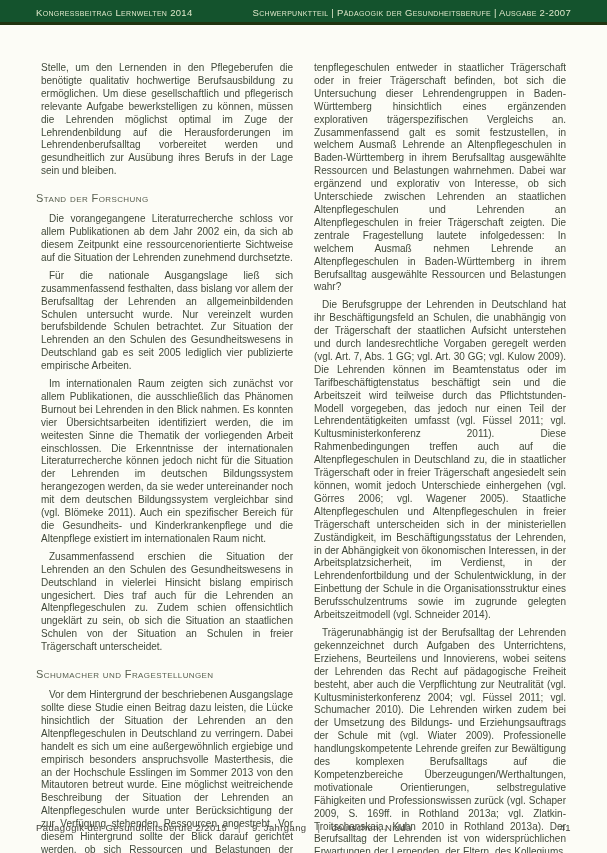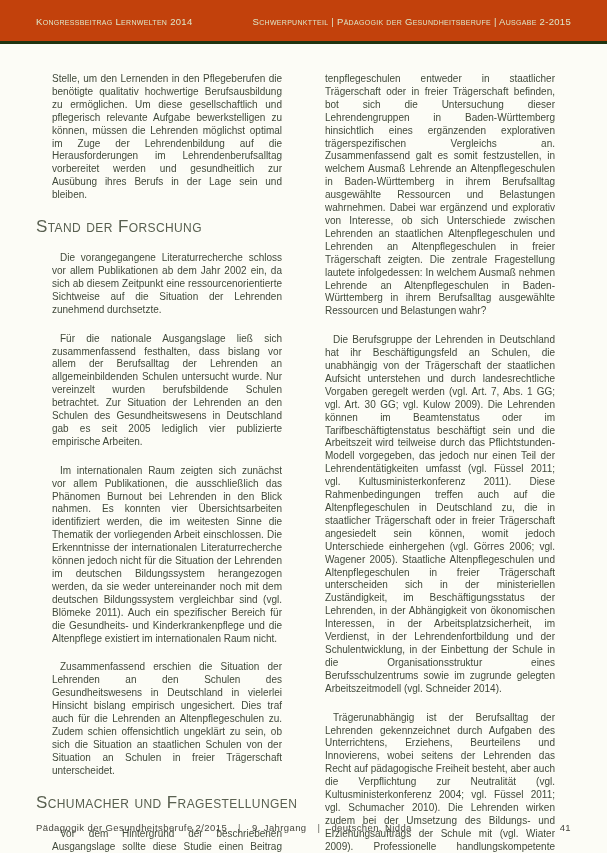--- a/index.html
+++ b/index.html
@@ -9,22 +9,22 @@
     height: 853px;
     margin: 0 auto;
     background: #fcfcf6;
     font-family: "Liberation Sans", sans-serif;
     overflow: hidden;
   }
   
   .header {
     position: absolute;
     top: 0; left: 0; right: 0;
-    height: 44px;
-    background: #c2410c;
+    height: 25px;
+    background: #14532d;
     border-bottom: 3px solid #203410;
     display: flex;
     justify-content: space-between;
     align-items: center;
     padding: 2px 36px 0 36px;
     box-sizing: border-box;
   }
   .header span {
     font-variant: small-caps;
     font-size: 9.5px;
@@ -45,28 +45,28 @@
     flex: 1 1 0;
     min-width: 0;
     color: #3f4839;
     font-size: 10px;
     line-height: 12.9px;
     text-align: justify;
     hyphens: auto;
     -webkit-hyphens: auto;
   }
   .para {
-    margin: 16px;
+    margin: 5px;
     text-indent: 8px;
   }
   .para.noindent { text-indent: 0; }
   .heading {
     font-variant: small-caps;
     font-weight: 400;
-    font-size: 17px;
+    font-size: 11px;
     line-height: 18px;
     letter-spacing: 0.4px;
     color: #596050;
     margin: 11px 0 6px 0;
     text-align: left;
     text-indent: 0;
   }
   
   .footer {
     position: absolute;
@@ -83,21 +83,21 @@
   .footer-left { display: flex; gap: 11px; }
   .footer-sep { color: #6a6a62; }
 </style>
 </head>
 <body>
 
 <div class="page">
 
   <div class="header">
     <span>Kongressbeitrag Lernwelten 2014</span>
-    <span>Schwerpunktteil | Pädagogik der Gesundheitsberufe | Ausgabe 2-2015</span>
+    <span>Schwerpunktteil | Pädagogik der Gesundheitsberufe | Ausgabe 2-2007</span>
   </div>
 
   <div class="content">
 
     <div class="col">
       <p class="para noindent">Stelle, um den Lernenden in den Pflegeberufen die benötigte qualitativ hochwertige Berufsausbildung zu ermöglichen. Um diese gesellschaftlich und pflegerisch relevante Aufgabe bewerkstelligen zu können, müssen die Lehrenden möglichst optimal im Zuge der Lehrendenbildung auf die Herausforderungen im Lehrendenberufsalltag vorbereitet werden und gesundheitlich zur Ausübung ihres Berufs in der Lage sein und bleiben.</p>
       <h2 class="heading">Stand der Forschung</h2>
       <p class="para">Die vorangegangene Literaturrecherche schloss vor allem Publikationen ab dem Jahr 2002 ein, da sich ab diesem Zeitpunkt eine ressourcenorientierte Sichtweise auf die Situation der Lehrenden zunehmend durchsetzte.</p>
       <p class="para">Für die nationale Ausgangslage ließ sich zusammenfassend festhalten, dass bislang vor allem der Berufsalltag der Lehrenden an allgemeinbildenden Schulen untersucht wurde. Nur vereinzelt wurden berufsbildende Schulen betrachtet. Zur Situation der Lehrenden an den Schulen des Gesundheitswesens in Deutschland gab es seit 2005 lediglich vier publizierte empirische Arbeiten.</p>
       <p class="para">Im internationalen Raum zeigten sich zunächst vor allem Publikationen, die ausschließlich das Phänomen Burnout bei Lehrenden in den Blick nahmen. Es konnten vier Übersichtsarbeiten identifiziert werden, die im weitesten Sinne die Thematik der vorliegenden Arbeit einschlossen. Die Erkenntnisse der internationalen Literaturrecherche können jedoch nicht für die Situation der Lehrenden im deutschen Bildungssystem herangezogen werden, da sie weder untereinander noch mit dem deutschen Bildungssystem vergleichbar sind (vgl. Blömeke 2011). Auch ein spezifischer Bereich für die Gesundheits- und Kinderkrankenpflege und die Altenpflege existiert im internationalen Raum nicht.</p>

